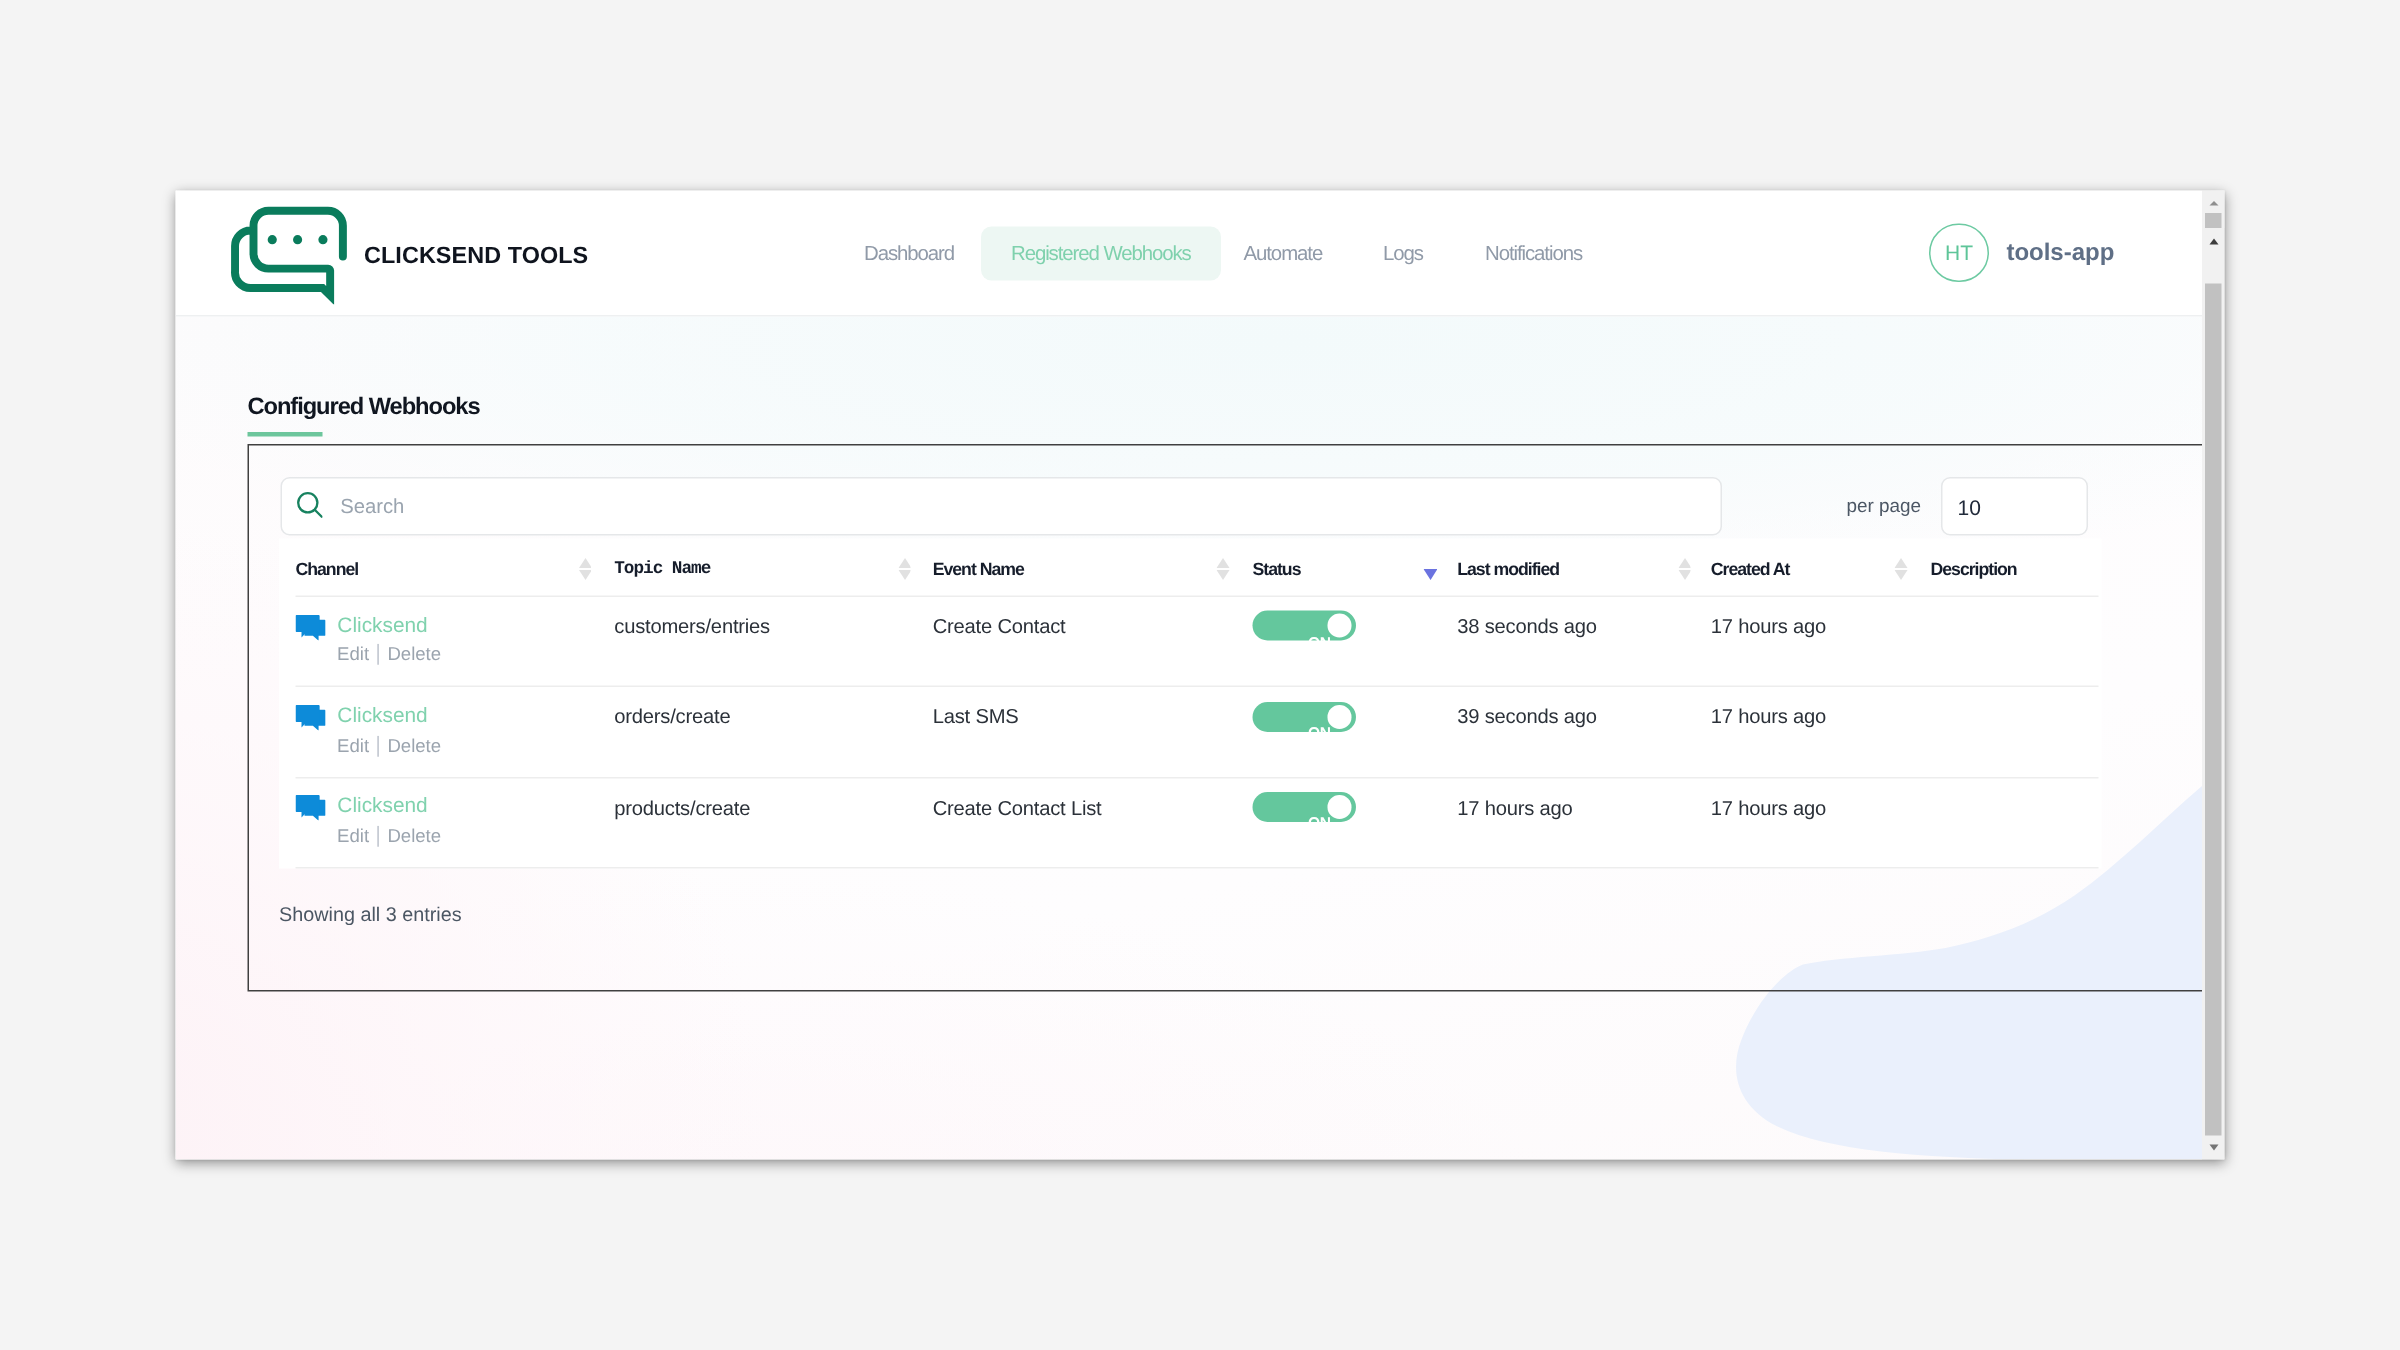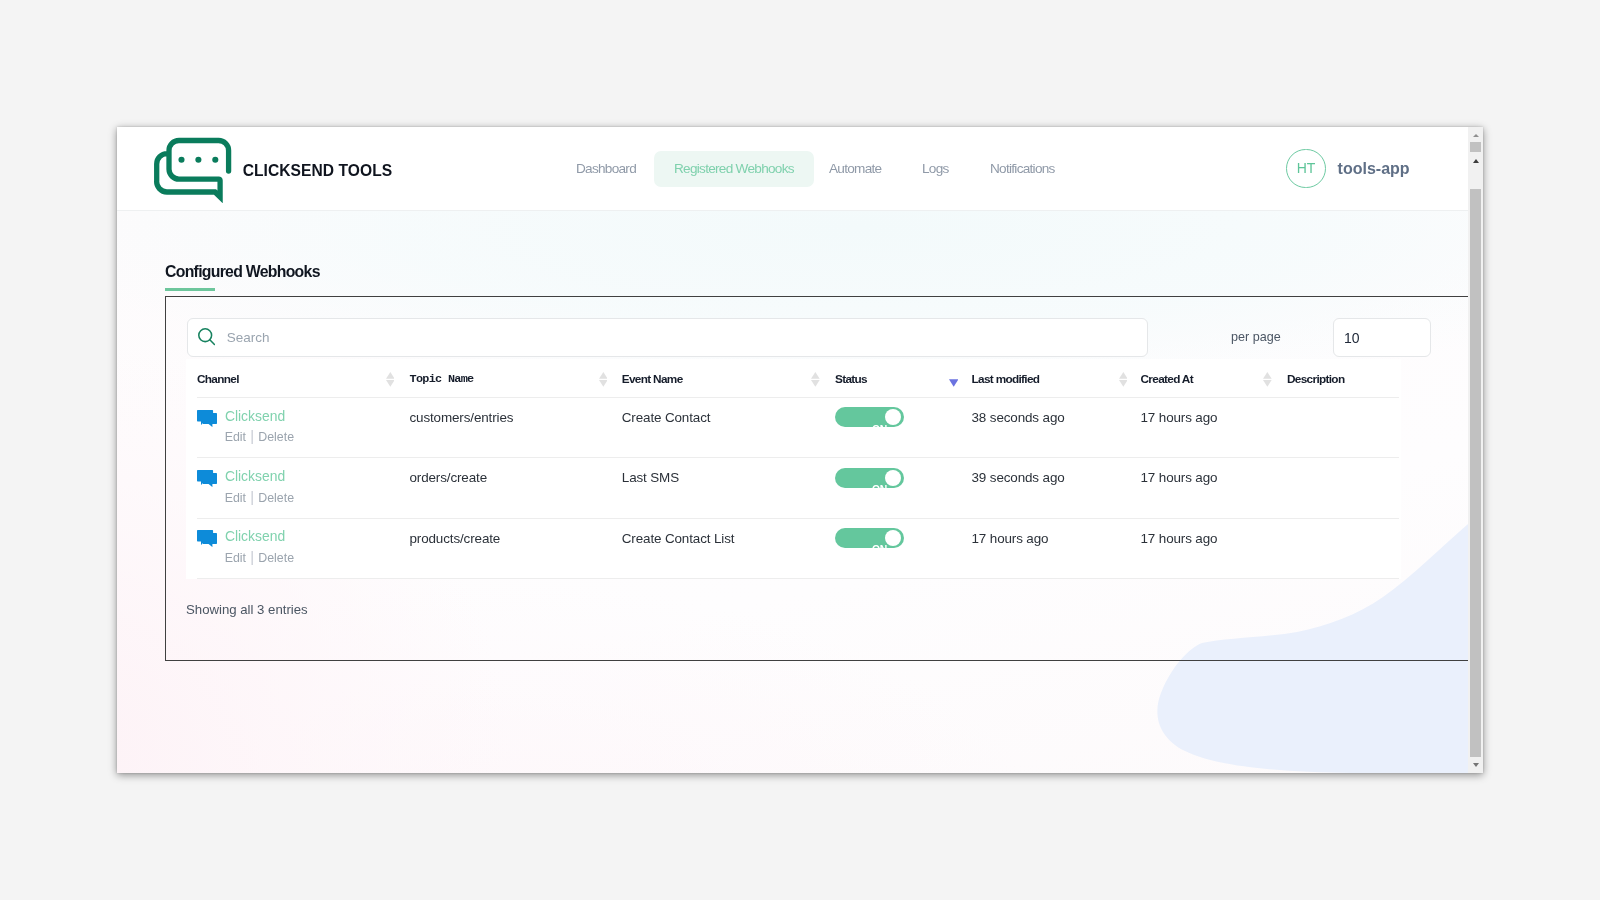--- a/index.html
+++ b/index.html
@@ -92,21 +92,21 @@
   .search input::placeholder { color:#9aa4af; opacity:1; }
 
   .perpage-label {
     position:absolute; left:1065px; top:33px;
     font-size:12.6px; color:#4c5765; white-space:nowrap;
   }
   .perpage-input {
     position:absolute; left:1128px; top:21px; width:98px; height:39px;
     background:#fff; border:1px solid #e5e7e9; border-radius:6px;
     font-family:"Liberation Sans", sans-serif; font-size:14px; color:#212a3a;
-    padding-left:10px; outline:0;margin-left:39px;
+    padding-left:10px; outline:0;
   }
 
   
   .tbl-bg { position:absolute; left:19.5px; top:62px; width:1215px; height:219.8px; background:#fff; }
   .tbl { position:absolute; left:31px; top:73px; width:1202px; }
   .hdr { position:relative; height:28px; border-bottom:1px solid #ededed; }
   .hdr .h {
     position:absolute; bottom:11px; font-size:11.8px; font-weight:bold; color:#161d2b;
     letter-spacing:-0.68px; white-space:nowrap;
   }

